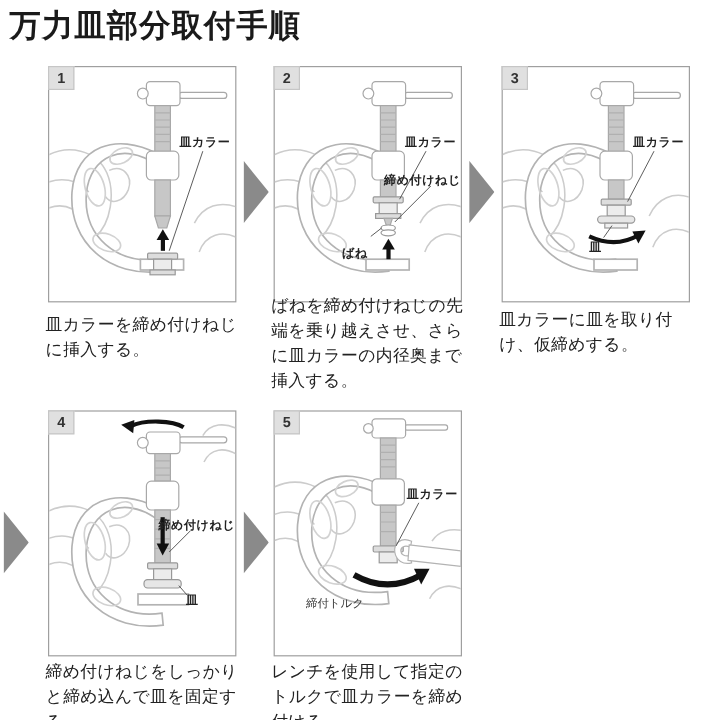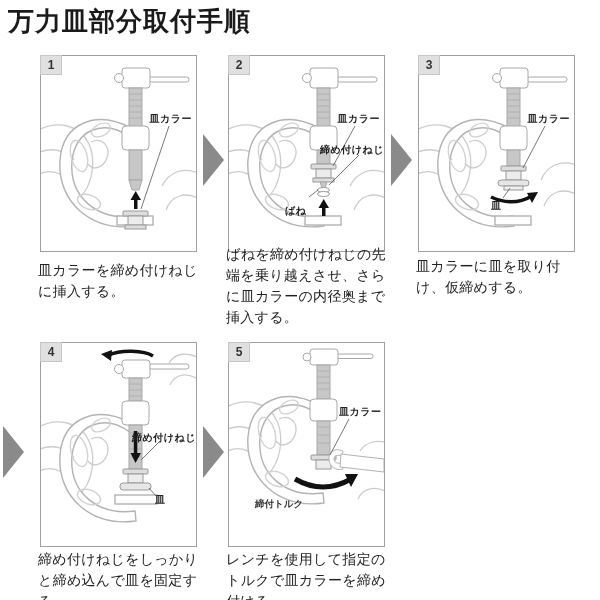--- a/index.html
+++ b/index.html
@@ -27,21 +27,21 @@
     position:absolute;font-size:10px;font-weight:600;color:#222;
     white-space:nowrap;z-index:2;letter-spacing:0.5px;text-align:right;
   }
   .caption{
     position:absolute;font-size:14px;line-height:1.5;font-weight:400;
     color:#222;letter-spacing:0.3px;
   }
   .flow-arrow{position:absolute;width:21px;height:52px;}
   .torque{
     position:absolute;left:26px;top:154px;width:128px;
-    font-size:9.5px;line-height:14px;color:#333;font-weight:700;z-index:2;
+    font-size:9.5px;line-height:14px;color:#333;font-weight:400;z-index:2;
   }
 </style>
 </head>
 <body>
 
 <div class="title">万力皿部分取付手順</div>
 
 <div class="panel" style="left:40px;top:55px;height:197px">
   <div class="badge">1</div>
   <svg width="155" height="195" viewBox="0 0 155 195">

